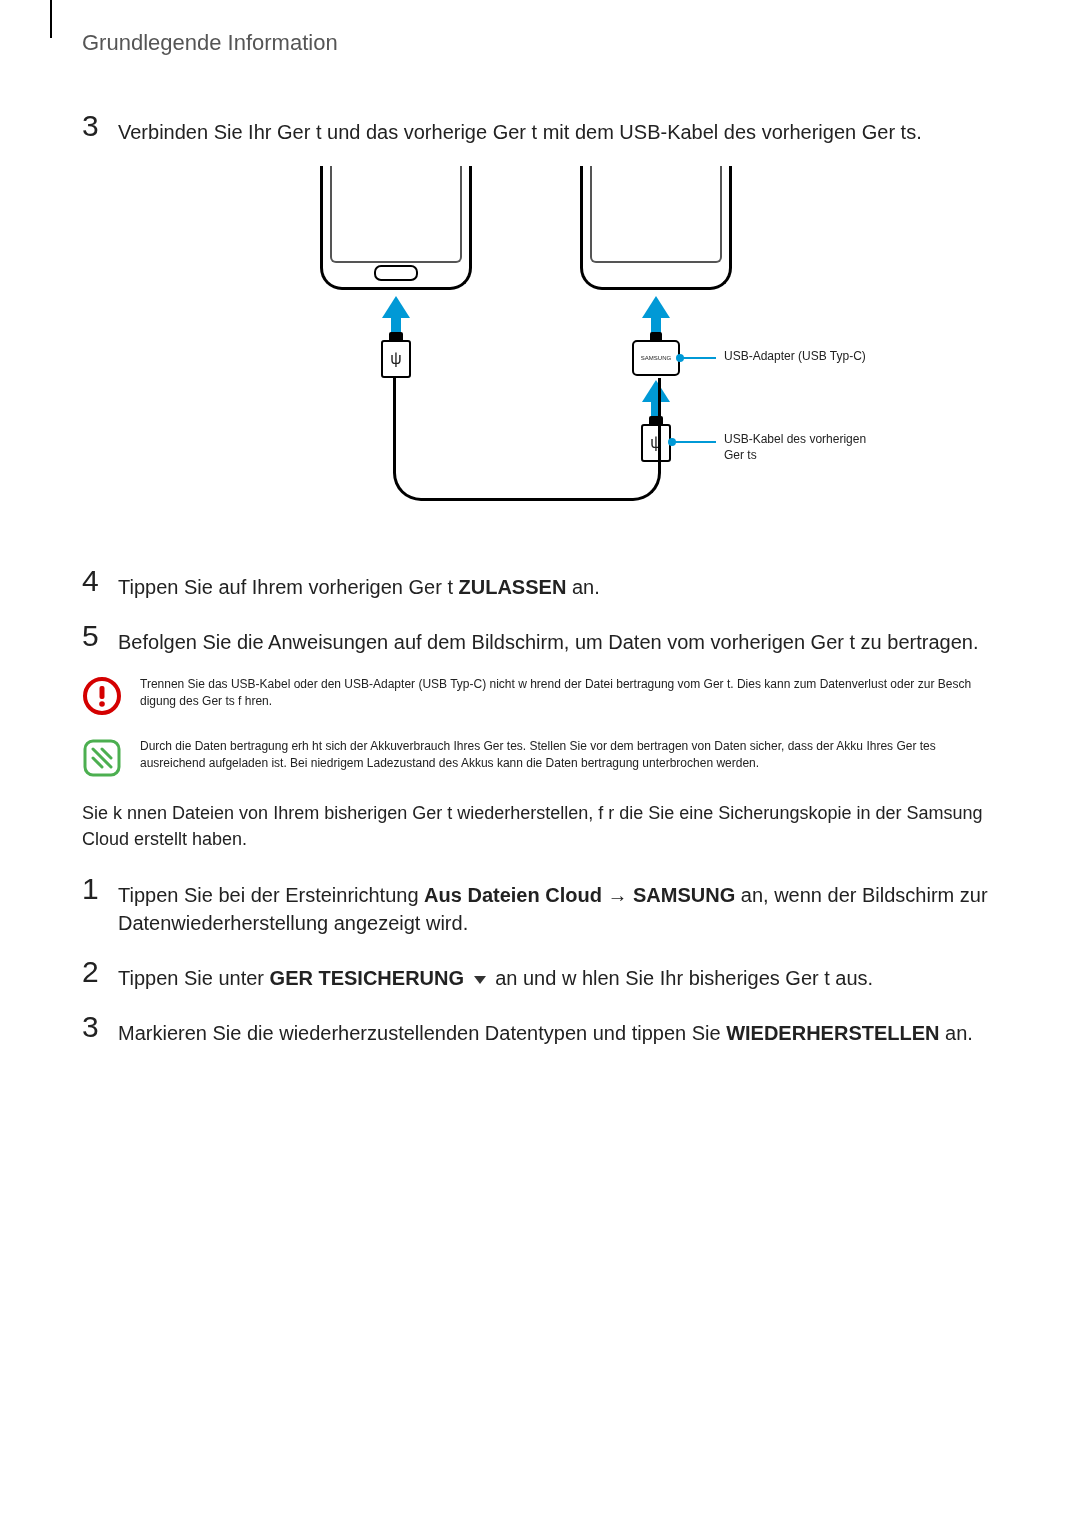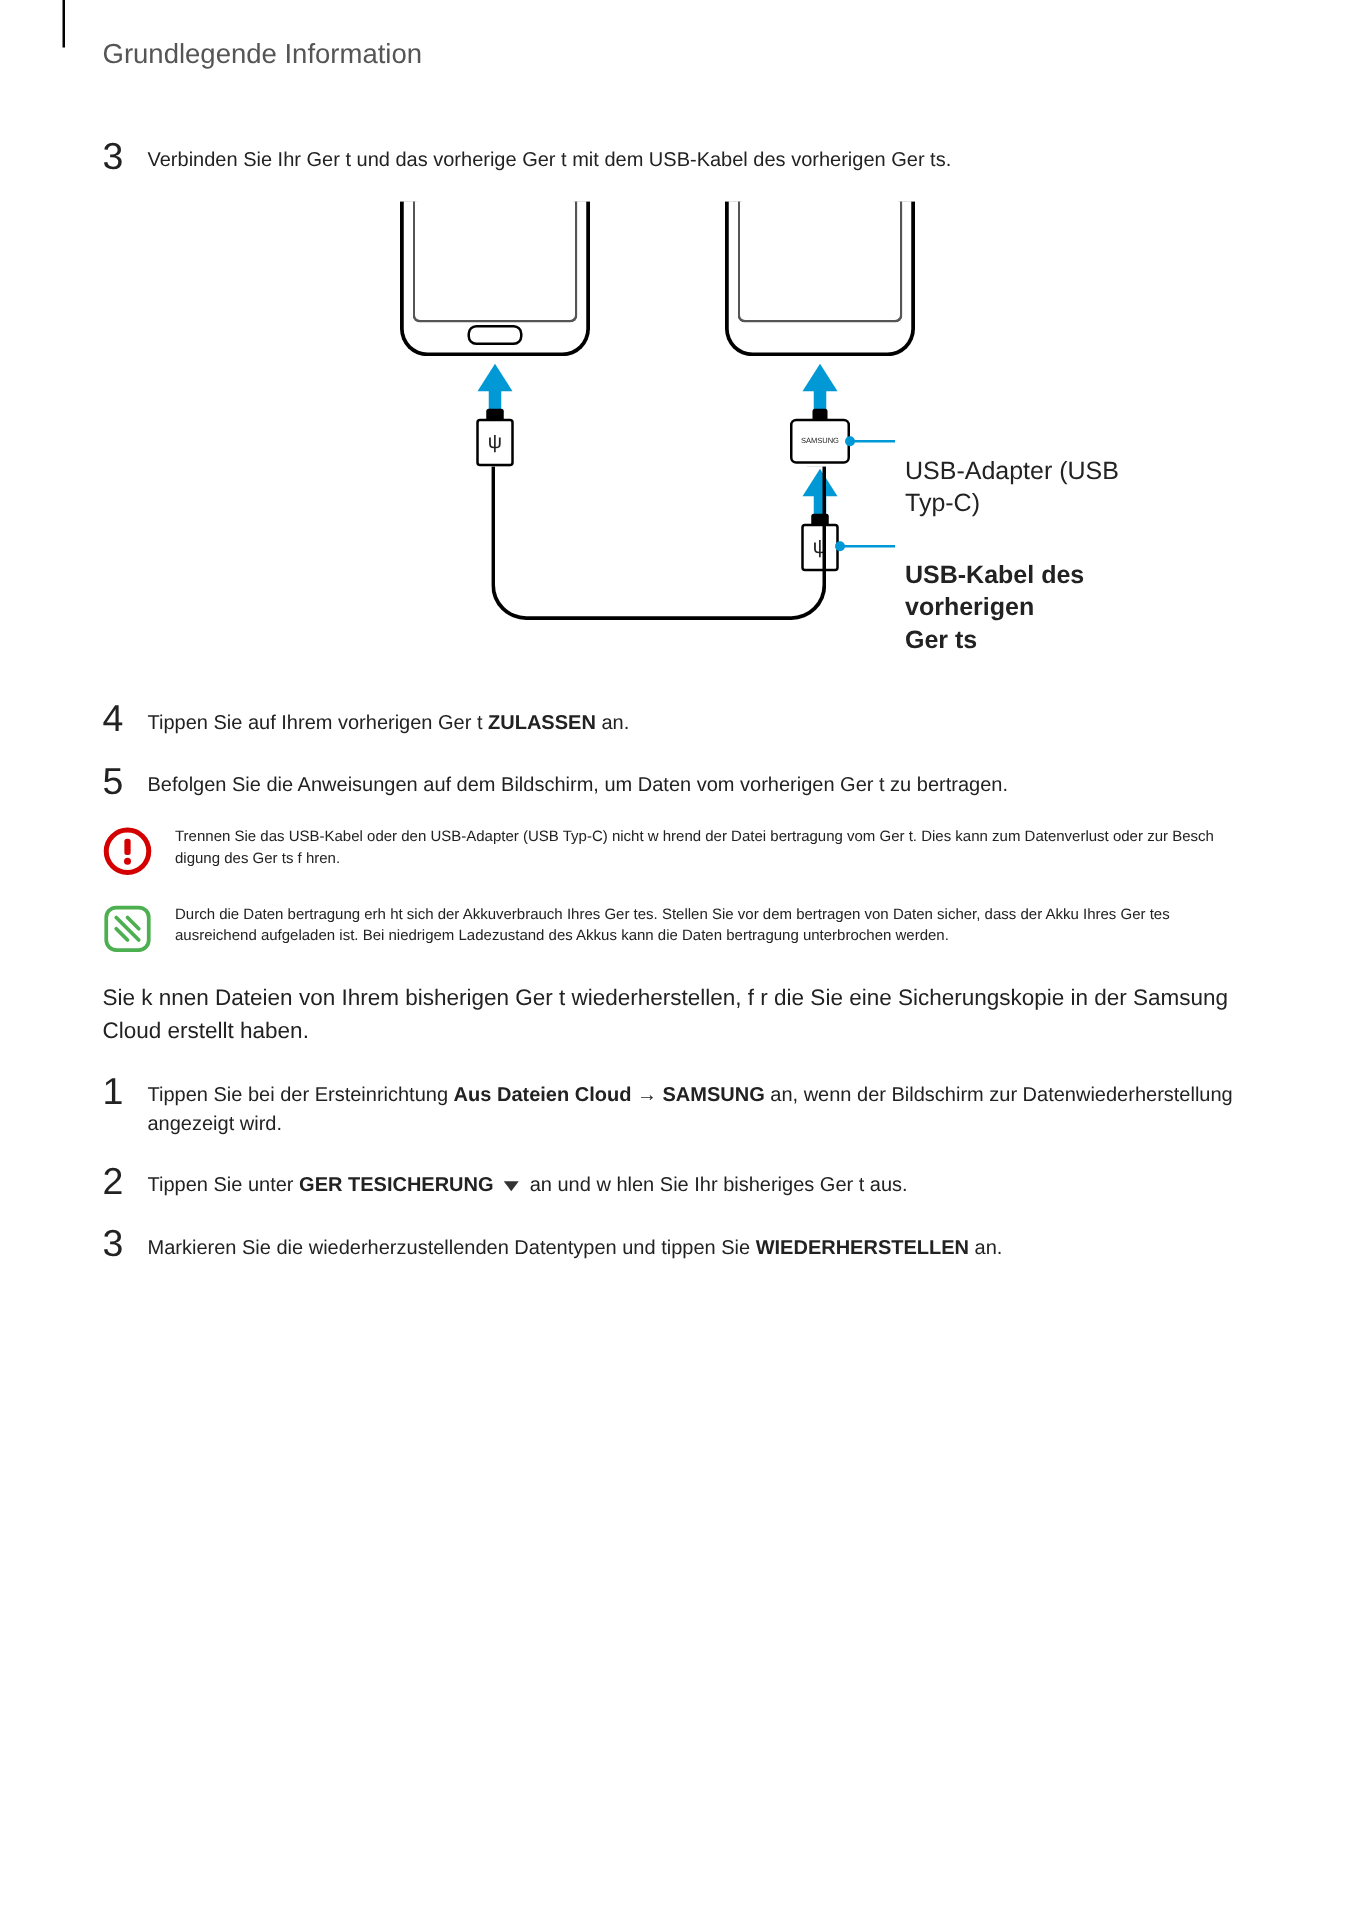--- a/index.html
+++ b/index.html
@@ -38,21 +38,21 @@
     margin-bottom: 20px;
   }
   .step-num {
     font-size: 30px;
     font-weight: 300;
     width: 36px;
     flex-shrink: 0;
     line-height: 1;
   }
   .step-text {
-    font-size: 16px;
+    font-size: 20px;
     line-height: 1.4;
     padding-top: 7px;
     flex: 1;
   }
   .bold {
     font-weight: bold;
   }
   .diagram-wrap {
     width: 100%;
     display: flex;
@@ -176,24 +176,23 @@
   }
   .leader-dot {
     position: absolute;
     width: 8px; height: 8px;
     background: #0099d6;
     border-radius: 50%;
     transform: translate(-50%,-50%);
   }
   .callout {
     position: absolute;
-    font-size: 20px;
+    font-size: 12px;
     color: #222;
     line-height: 1.3;
-    margin-top: 20px;
   }
   .note {
     display: flex;
     align-items: flex-start;
     margin: 12px 0 22px 0;
   }
   .note-icon {
     width: 40px;
     height: 40px;
     flex-shrink: 0;
@@ -267,21 +266,21 @@
         </div>
 
       <div class="cable" style="left:213px; top:212px; width:262px; height:120px;"></div>
 
       <div class="leader-dot" style="left:500px; top:192px;"></div>
       <div class="leader" style="left:500px; top:191px; width:36px;"></div>
       <div class="callout" style="left:544px; top:183px;">USB-Adapter (USB Typ-C)</div>
 
       <div class="leader-dot" style="left:492px; top:276px;"></div>
       <div class="leader" style="left:492px; top:275px; width:44px;"></div>
-      <div class="callout" style="left:544px; top:266px;font-weight:bold;">
+      <div class="callout" style="left:544px; top:266px;">
         <span>USB-Kabel des vorherigen</span><br>
         <span>Ger ts</span>
       </div>
     </div>
   </div>
 
   <div class="step">
     <div class="step-num">4</div>
     <div class="step-text">
       <span>Tippen Sie auf Ihrem vorherigen Ger  t </span><span class="bold">ZULASSEN</span><span> an.</span>

